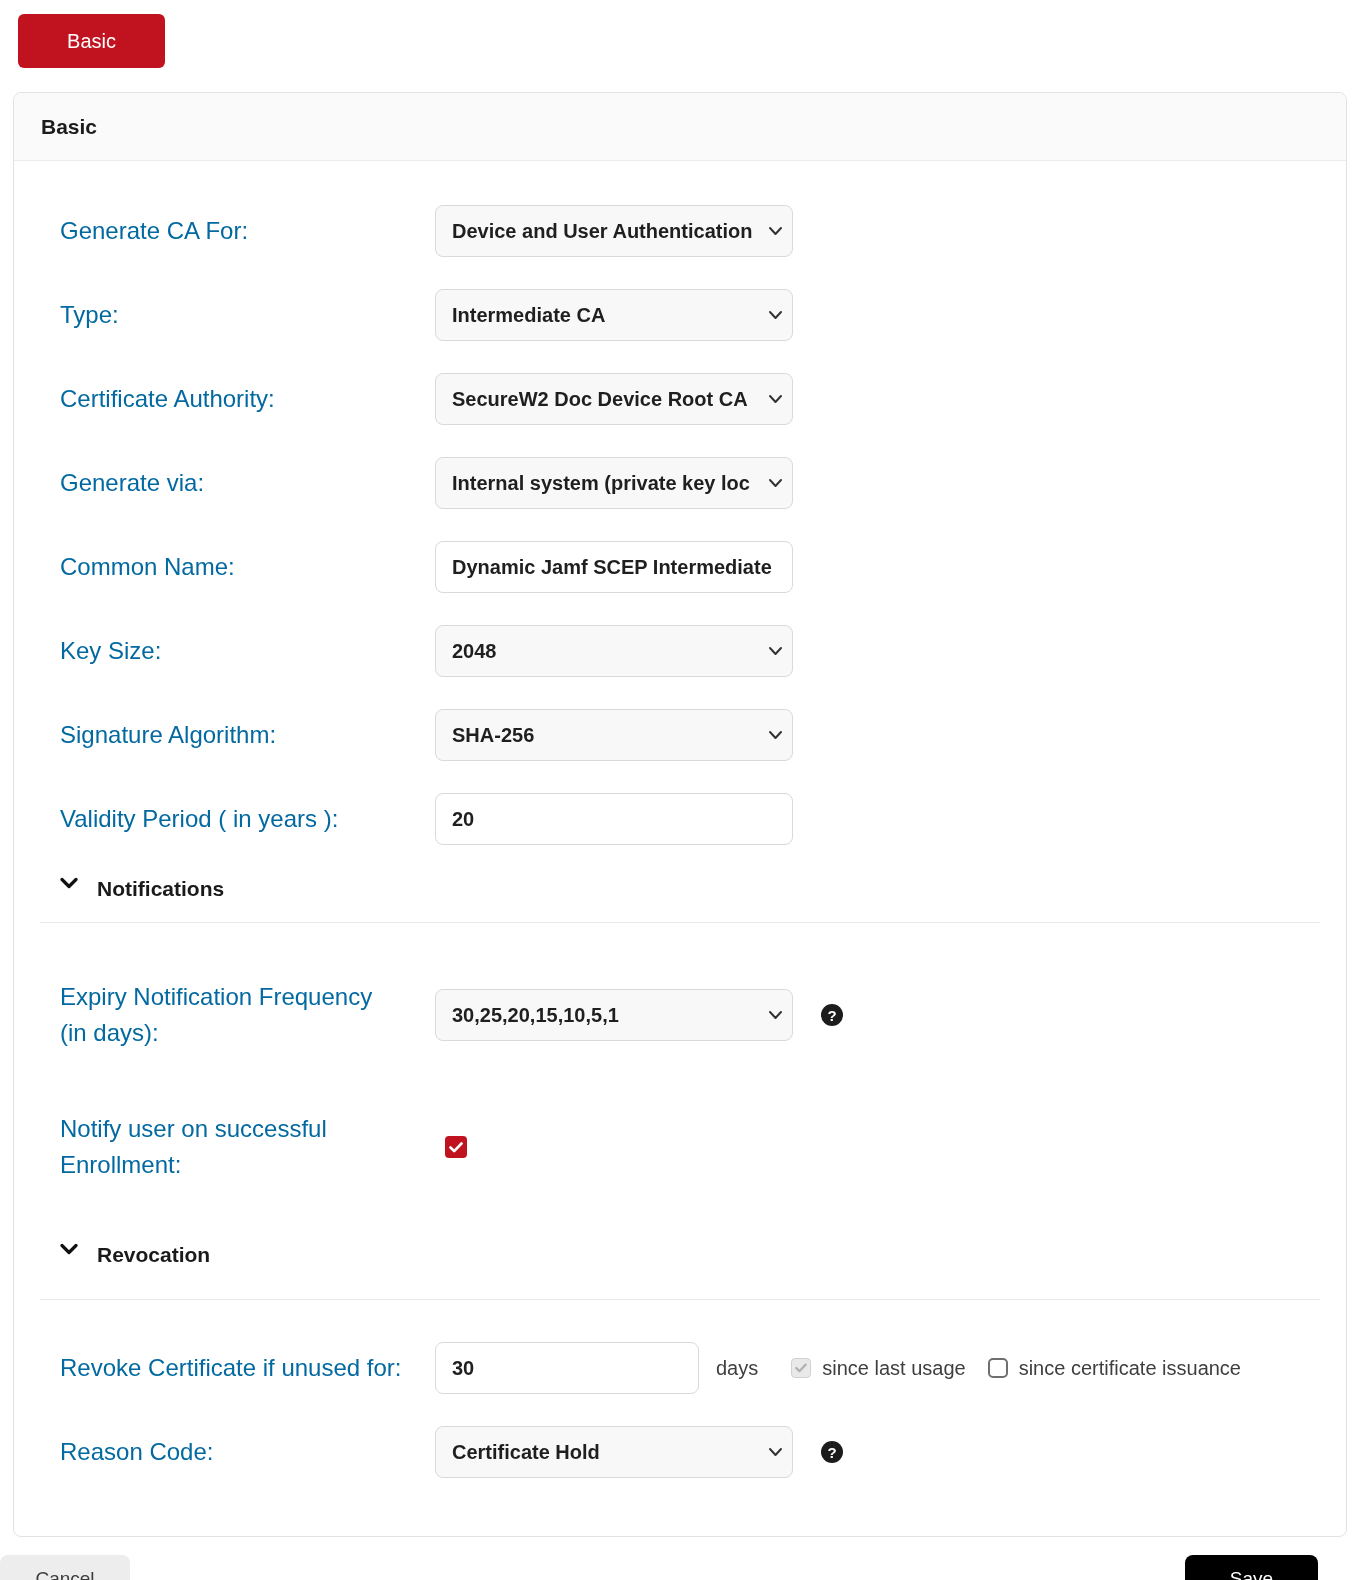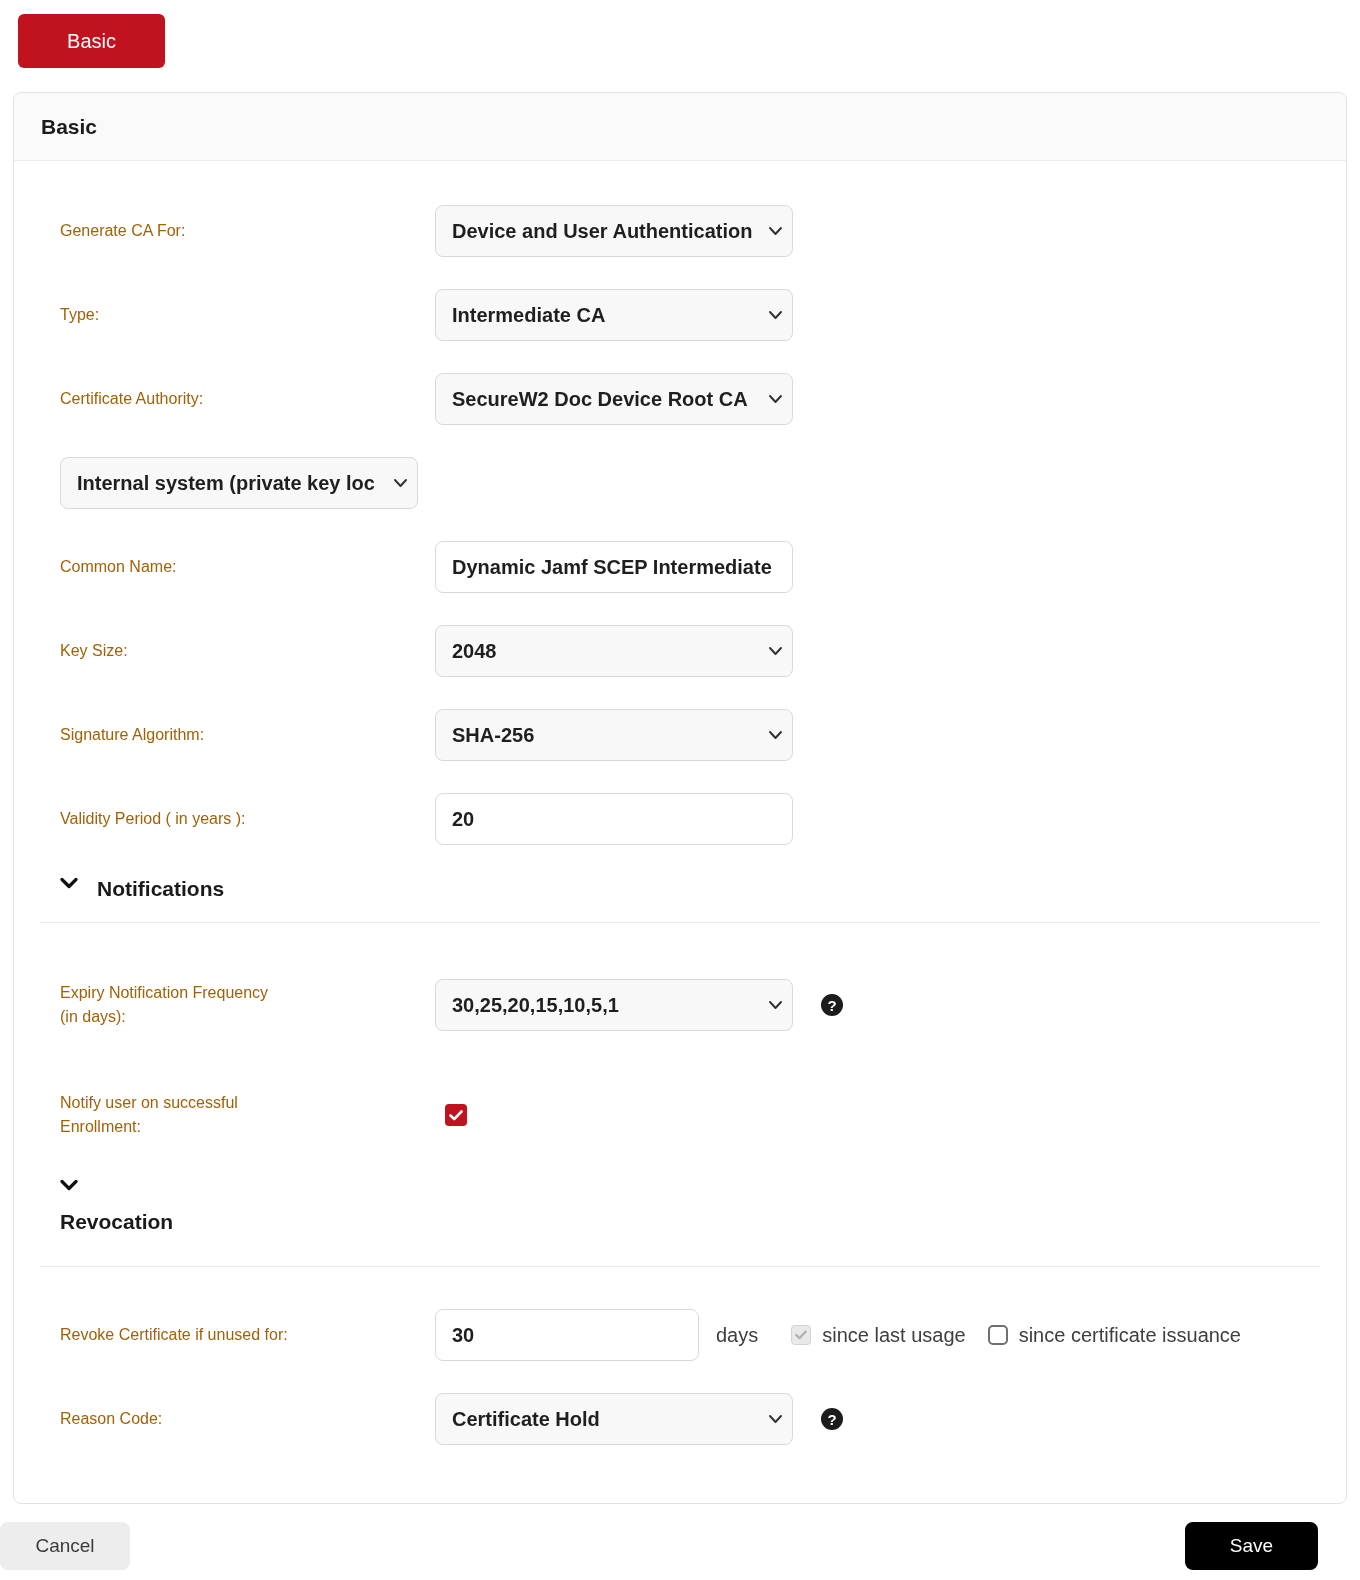--- a/index.html
+++ b/index.html
@@ -37,21 +37,21 @@
 
   
   .form-row {
     display: flex; align-items: center;
     margin-bottom: 32px;
     padding-left: 20px;
   }
   .form-row:last-child { margin-bottom: 0; }
   .field-label {
     width: 375px; flex: 0 0 375px;
-    font-size: 16px; color: #a16207;
+    font-size: 24px; color: #0369a1;
     line-height: 1.5;
   }
 
   
   .select-box {
     width: 358px; height: 52px;
     background: #f8f8f8;
     border: 1px solid #d9d9d9;
     border-radius: 8px;
     display: flex; align-items: center;
@@ -146,21 +146,21 @@
     height: 48px;
     border: none; border-radius: 8px;
     font-size: 19px; font-family: inherit;
     cursor: pointer;
   }
   .btn-cancel { width: 130px; background: #ededed; color: #3c3c3c; }
   .btn-save  { width: 133px; background: #000000; color: #ffffff; }
 
   .mt-exp { margin-top: 56px; }
   .mt-notify { margin-top: 60px; gap: 10px; }
-  .mt-revhead { margin-top: 40px; flex-direction: column; }
+  .mt-revhead { margin-top: 60px; }
   .mt-revrow { margin-top: 42px; }
 </style>
 </head>
 <body>
 
 
 
 
 <button class="tab-btn">Basic</button>
 
@@ -195,20 +195,21 @@
       <div class="field-label">Certificate Authority:</div>
       <div class="select-box">
         <span class="select-value">SecureW2 Doc Device Root CA</span>
         <svg class="chev" viewBox="0 0 15 10">
             <polyline points="2,2 7.5,8 13,2" fill="none" stroke="#333" stroke-width="2" stroke-linecap="round" stroke-linejoin="round"></polyline>
           </svg>
       </div>
     </div>
 
     <div class="form-row">
+      <div class="field-label">Generate via:</div>
       <div class="select-box">
         <span class="select-value">Internal system (private key loc</span>
         <svg class="chev" viewBox="0 0 15 10">
             <polyline points="2,2 7.5,8 13,2" fill="none" stroke="#333" stroke-width="2" stroke-linecap="round" stroke-linejoin="round"></polyline>
           </svg>
       </div>
     </div>
 
     <div class="form-row">
       <div class="field-label">Common Name:</div>

